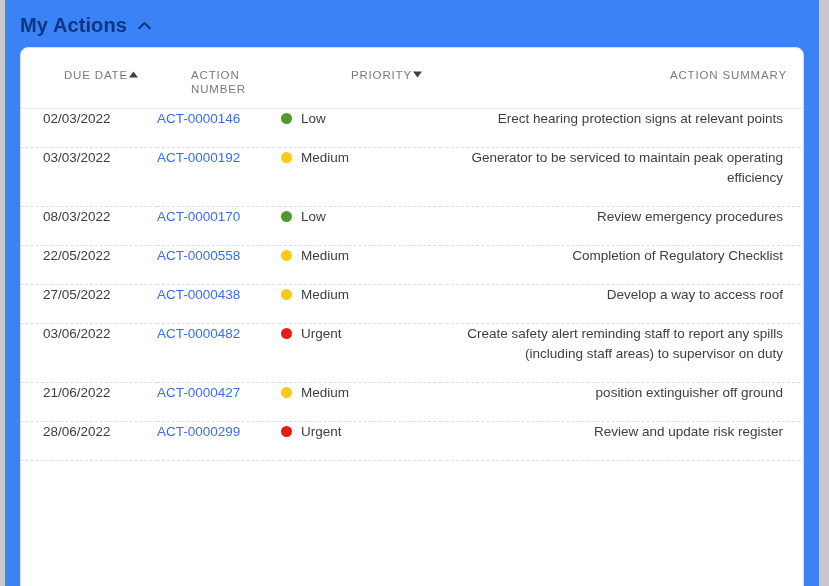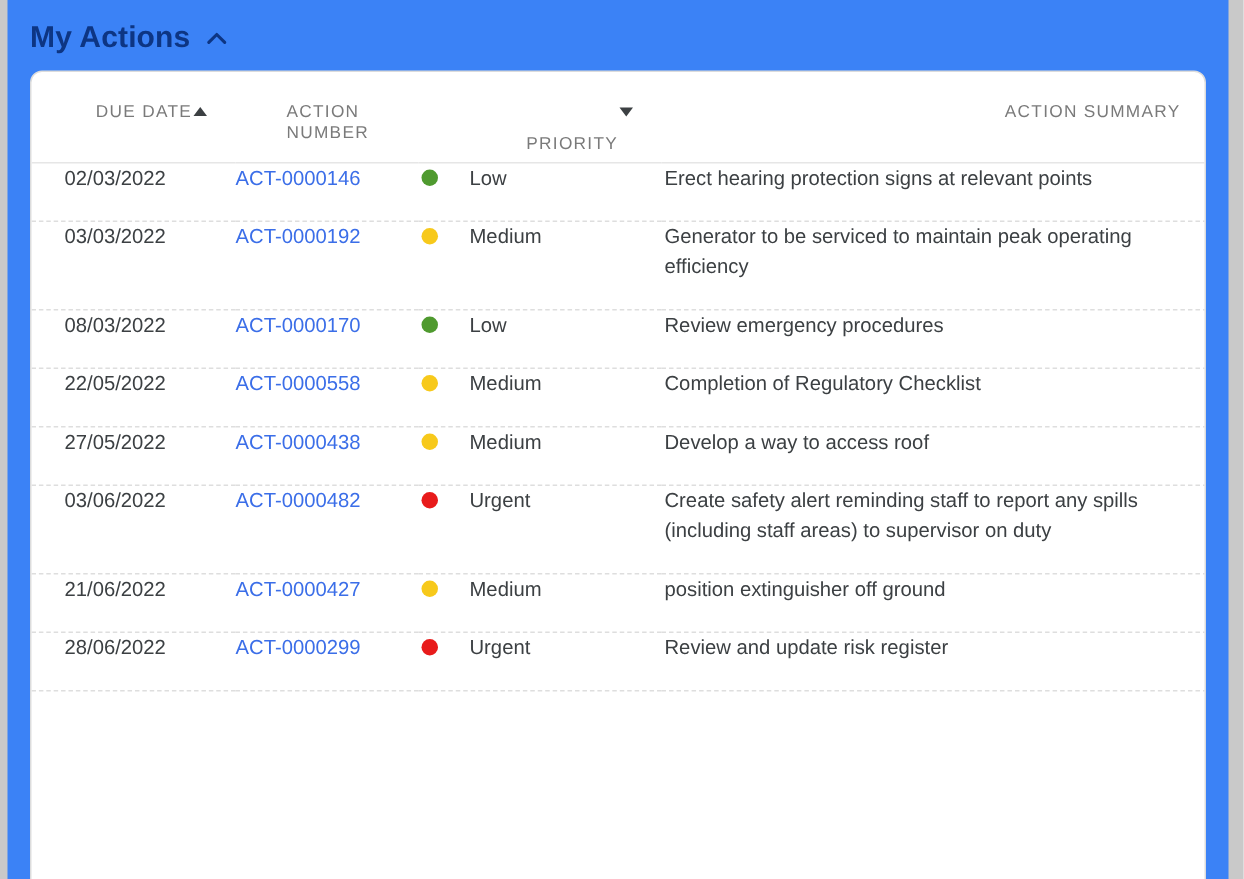--- a/index.html
+++ b/index.html
@@ -106,21 +106,21 @@
     padding-right: 18px;
   }
 
   th.th-date    .th-inner { padding-left: 22px; }
   th.th-number  .th-inner { padding-left: 0px; }
   th.th-prio    .th-inner { padding-left: 2px; }
   th.th-summary .th-inner { padding-left: 2px; margin-left: 12px; }
 
   .th-label { display: block; max-width: 70px; line-height: 14px; }
   th.th-summary .th-label { max-width: none; white-space: nowrap; }
-  th.th-prio   .th-label  { max-width: none; white-space: nowrap; margin-top: 21px; }
+  th.th-prio   .th-label  { max-width: none; white-space: nowrap; }
 
   .sort-arrow { flex: 0 0 auto; margin-top: 2px; cursor: pointer; }
   .sort-arrow svg { display: block; }
 
   tbody td {
     font-size: 13.5px;
     color: #3c4043;
     vertical-align: top;
     padding-bottom: 18px;
     line-height: 20px;
@@ -140,35 +140,36 @@
     text-decoration: none;
     cursor: pointer;
     white-space: nowrap;
   }
 
   td.cell-priority { padding-left: 2px; }
 
   .prio-wrap {
     display: flex;
     align-items: center;
-    gap: 21px;
+    gap: 9px;
   }
 
   .dot {
     flex: 0 0 auto;
     width: 11px;
     height: 11px;
     border-radius: 50%;
     display: inline-block;
   }
 
   td.cell-summary {
     padding-left: 2px;
     padding-right: 22px;
     color: #3c4043;
+    text-align: right;
   }
 </style>
 </head>
 <body>
 
 <div id="viewport">
   <div id="panel">
 
     <div class="widget-header">
       <span class="widget-title">My Actions</span>

